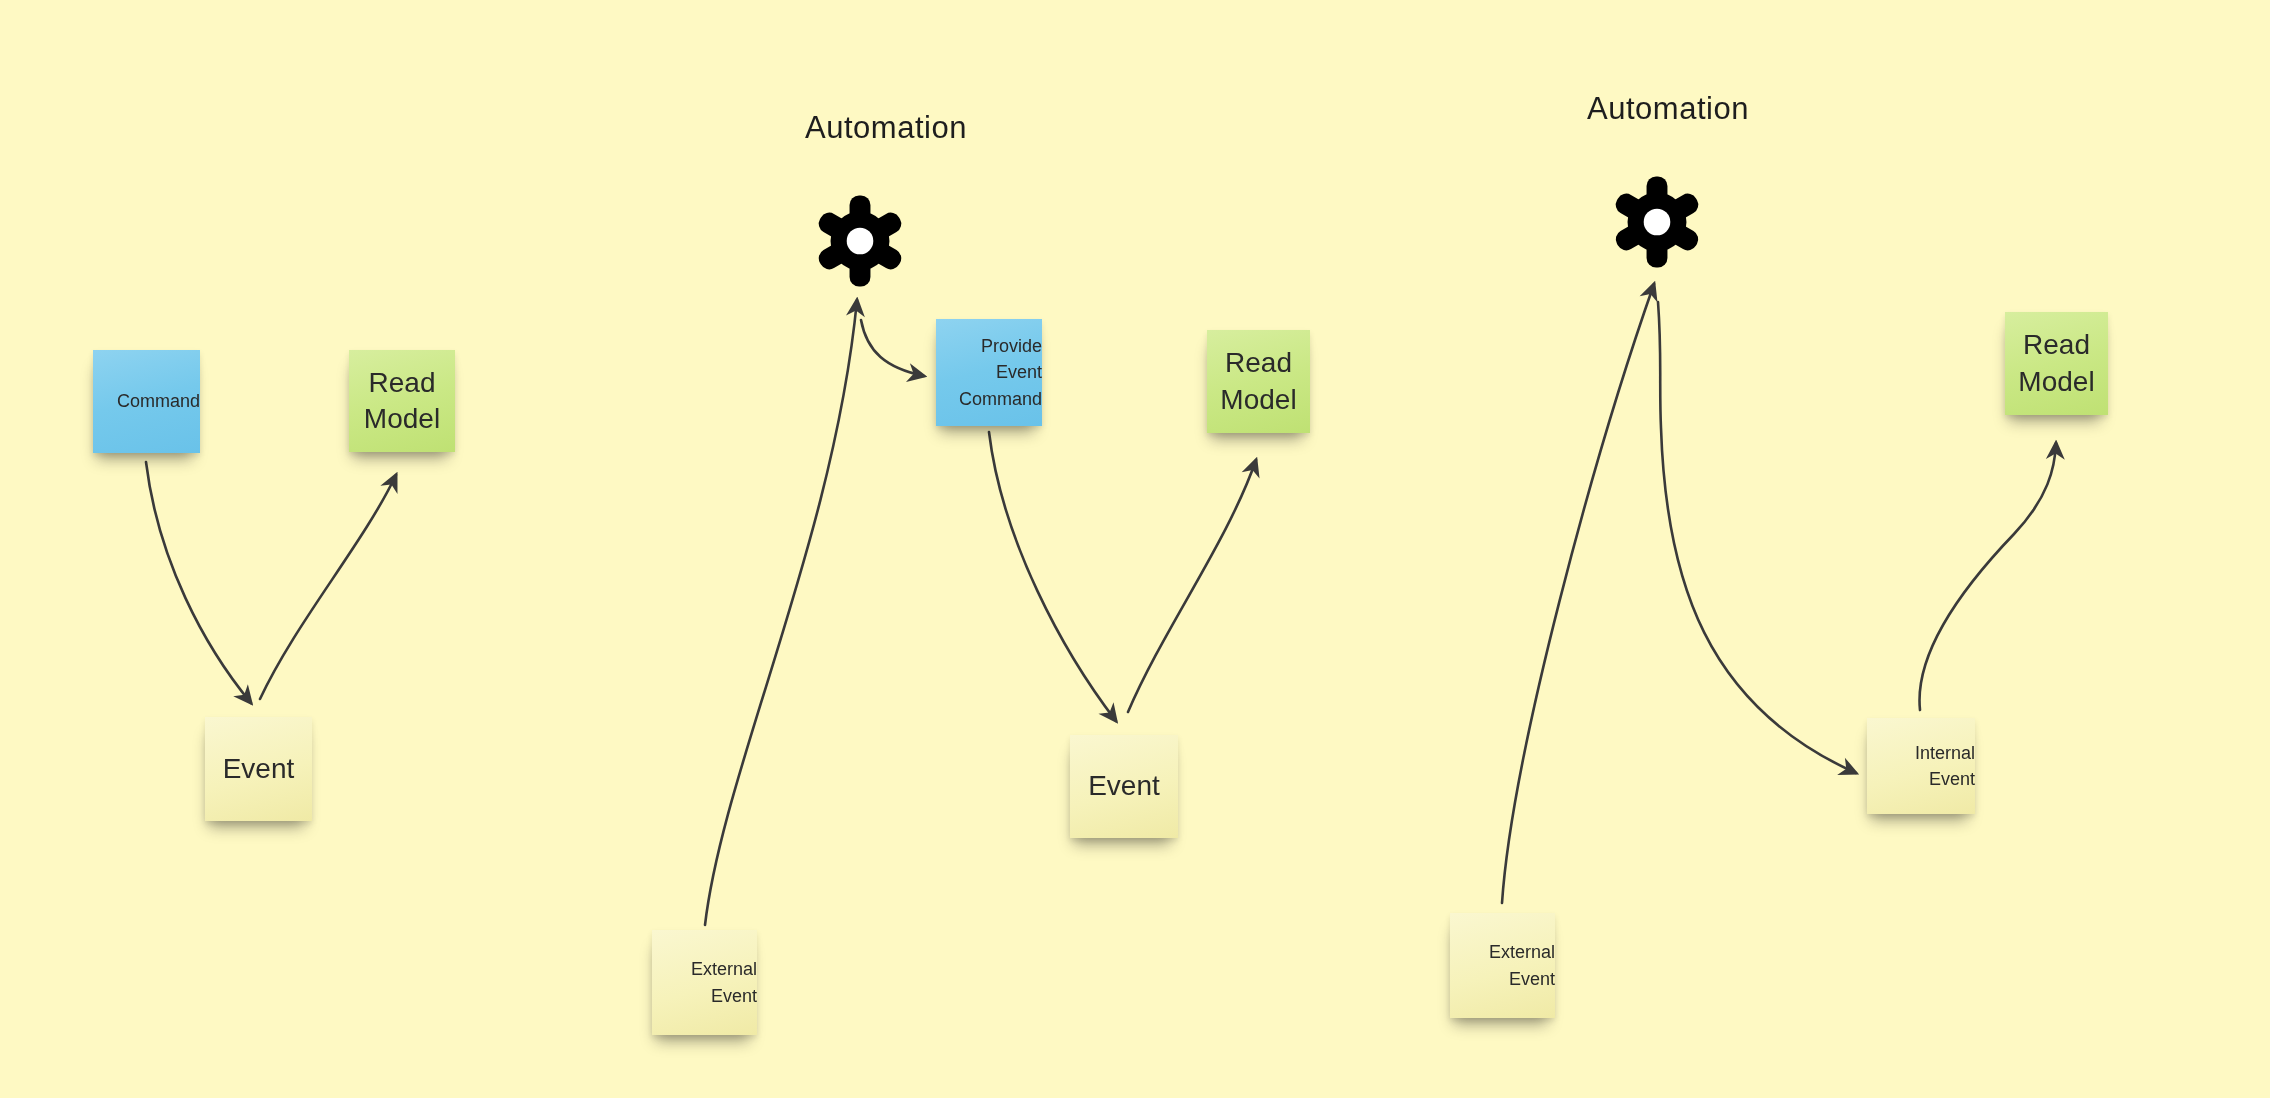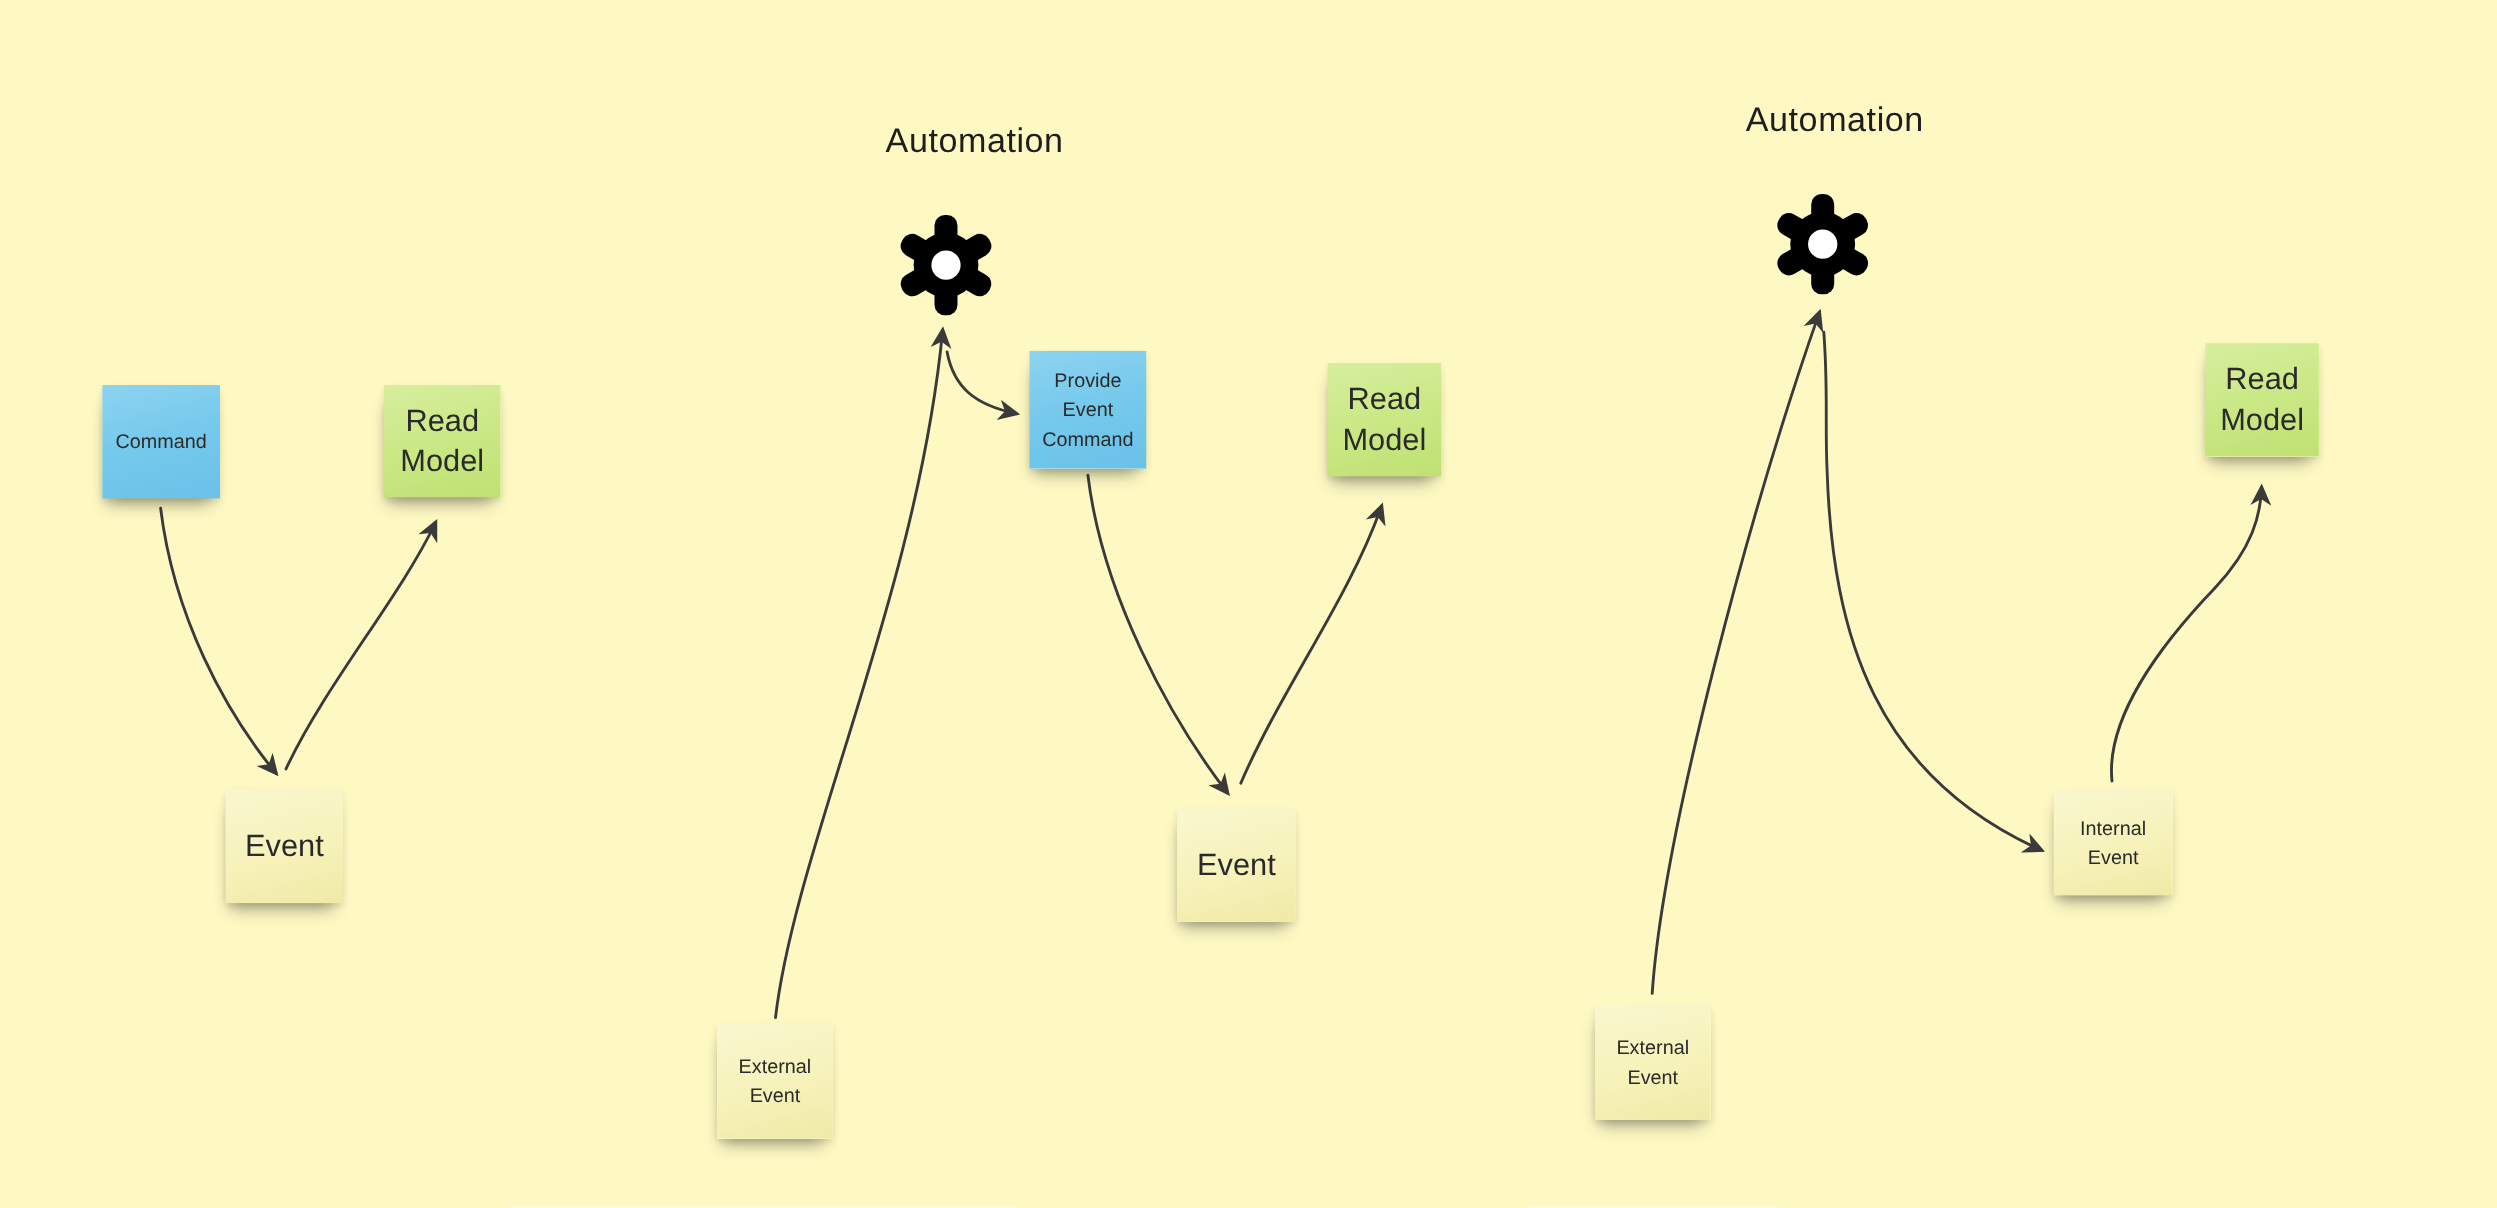--- a/index.html
+++ b/index.html
@@ -16,21 +16,21 @@
     text-align:center;
     font-size:31px;color:#1e1e1e;letter-spacing:0.5px;
   }
   .note{
     position:absolute;z-index:3;
     display:flex;flex-direction:column;align-items:center;justify-content:center;
     text-align:center;color:#2a2a2a;
     box-shadow:-2px 12px 14px -6px rgba(30,30,30,0.40), 0 3px 6px rgba(0,0,0,0.10);
   }
   .note .line{width:100%;}
-  .note.small{font-size:18px;line-height:1.45;}
+  .note.small{font-size:18px;line-height:1.45;text-align:right;}
   .note.large{font-size:28px;line-height:1.3;}
   .note.blue  {background:linear-gradient(165deg,#8ed3f0 0%,#75c9ec 48%,#69c2e9 100%);}
   .note.green {background:linear-gradient(165deg,#d7ee9e 0%,#cae885 50%,#bfe173 100%);}
   .note.yellow{background:linear-gradient(165deg,#faf7d0 0%,#f6f2ba 55%,#f0eaa6 100%);}
   path.connector{fill:none;stroke:#3a3a3a;stroke-width:2.6;stroke-linecap:round;}
   .gear{fill:#000000;}
 </style>
 </head>
 <body>
 

